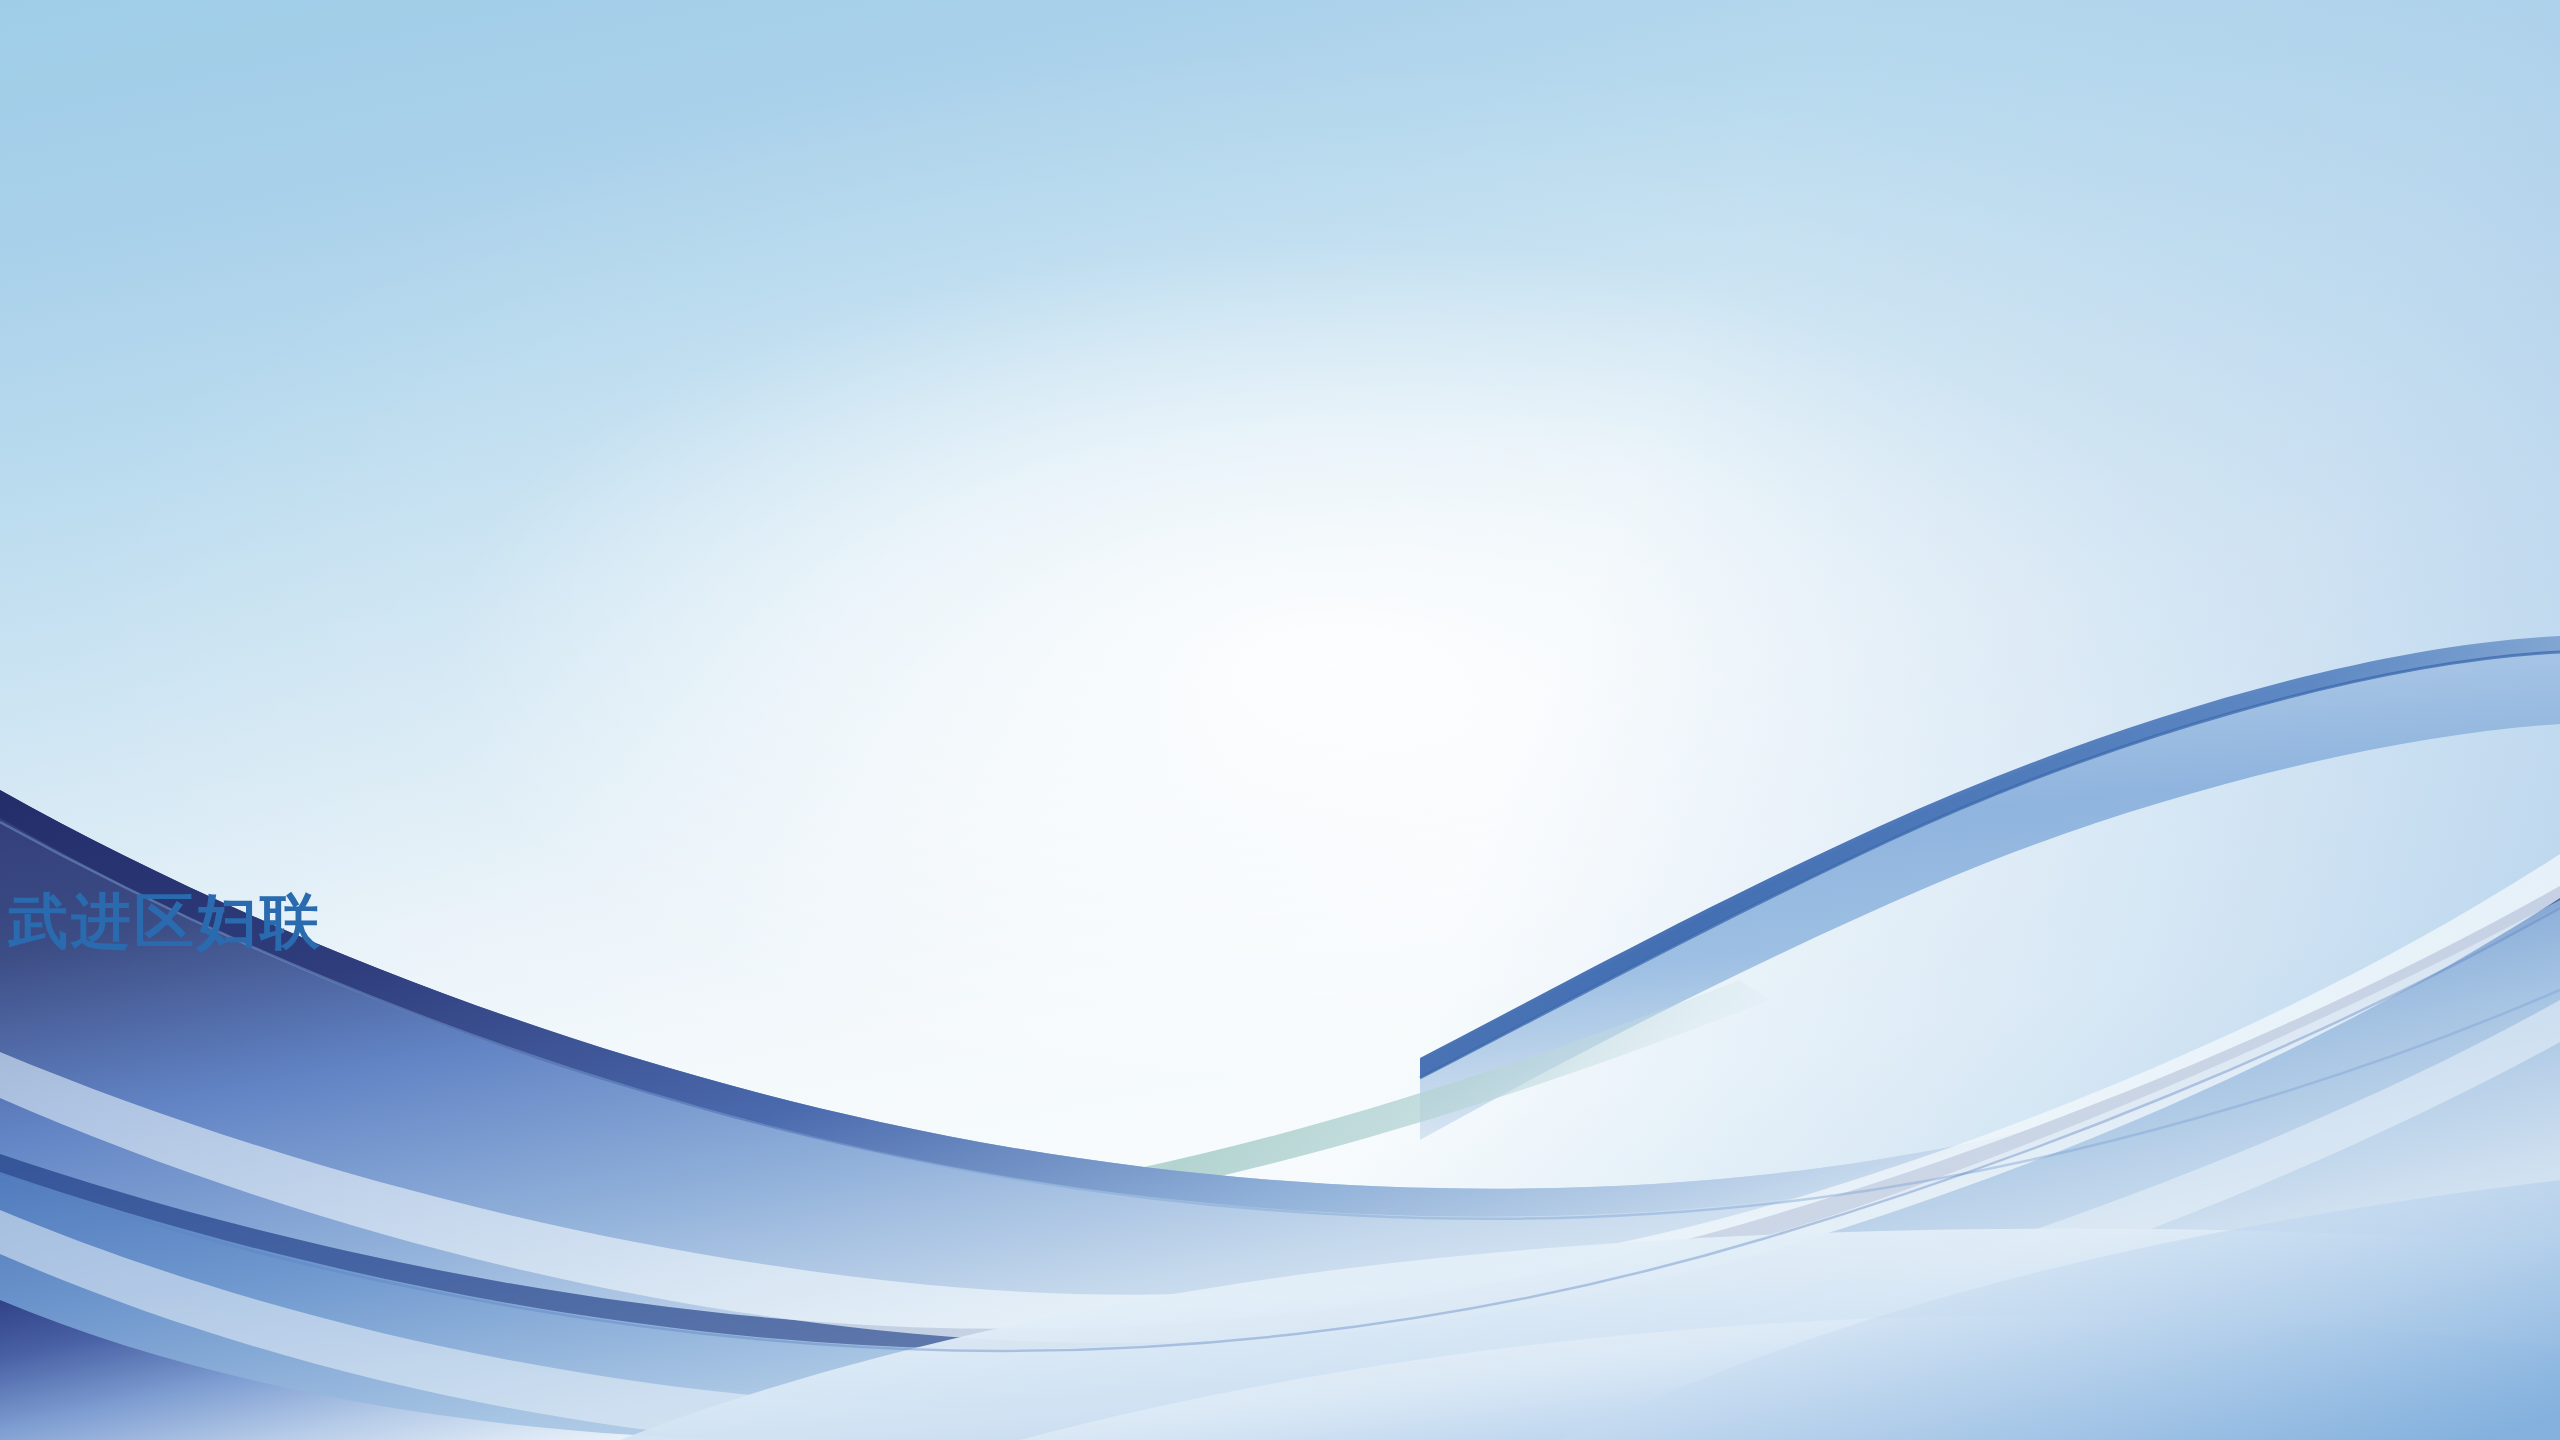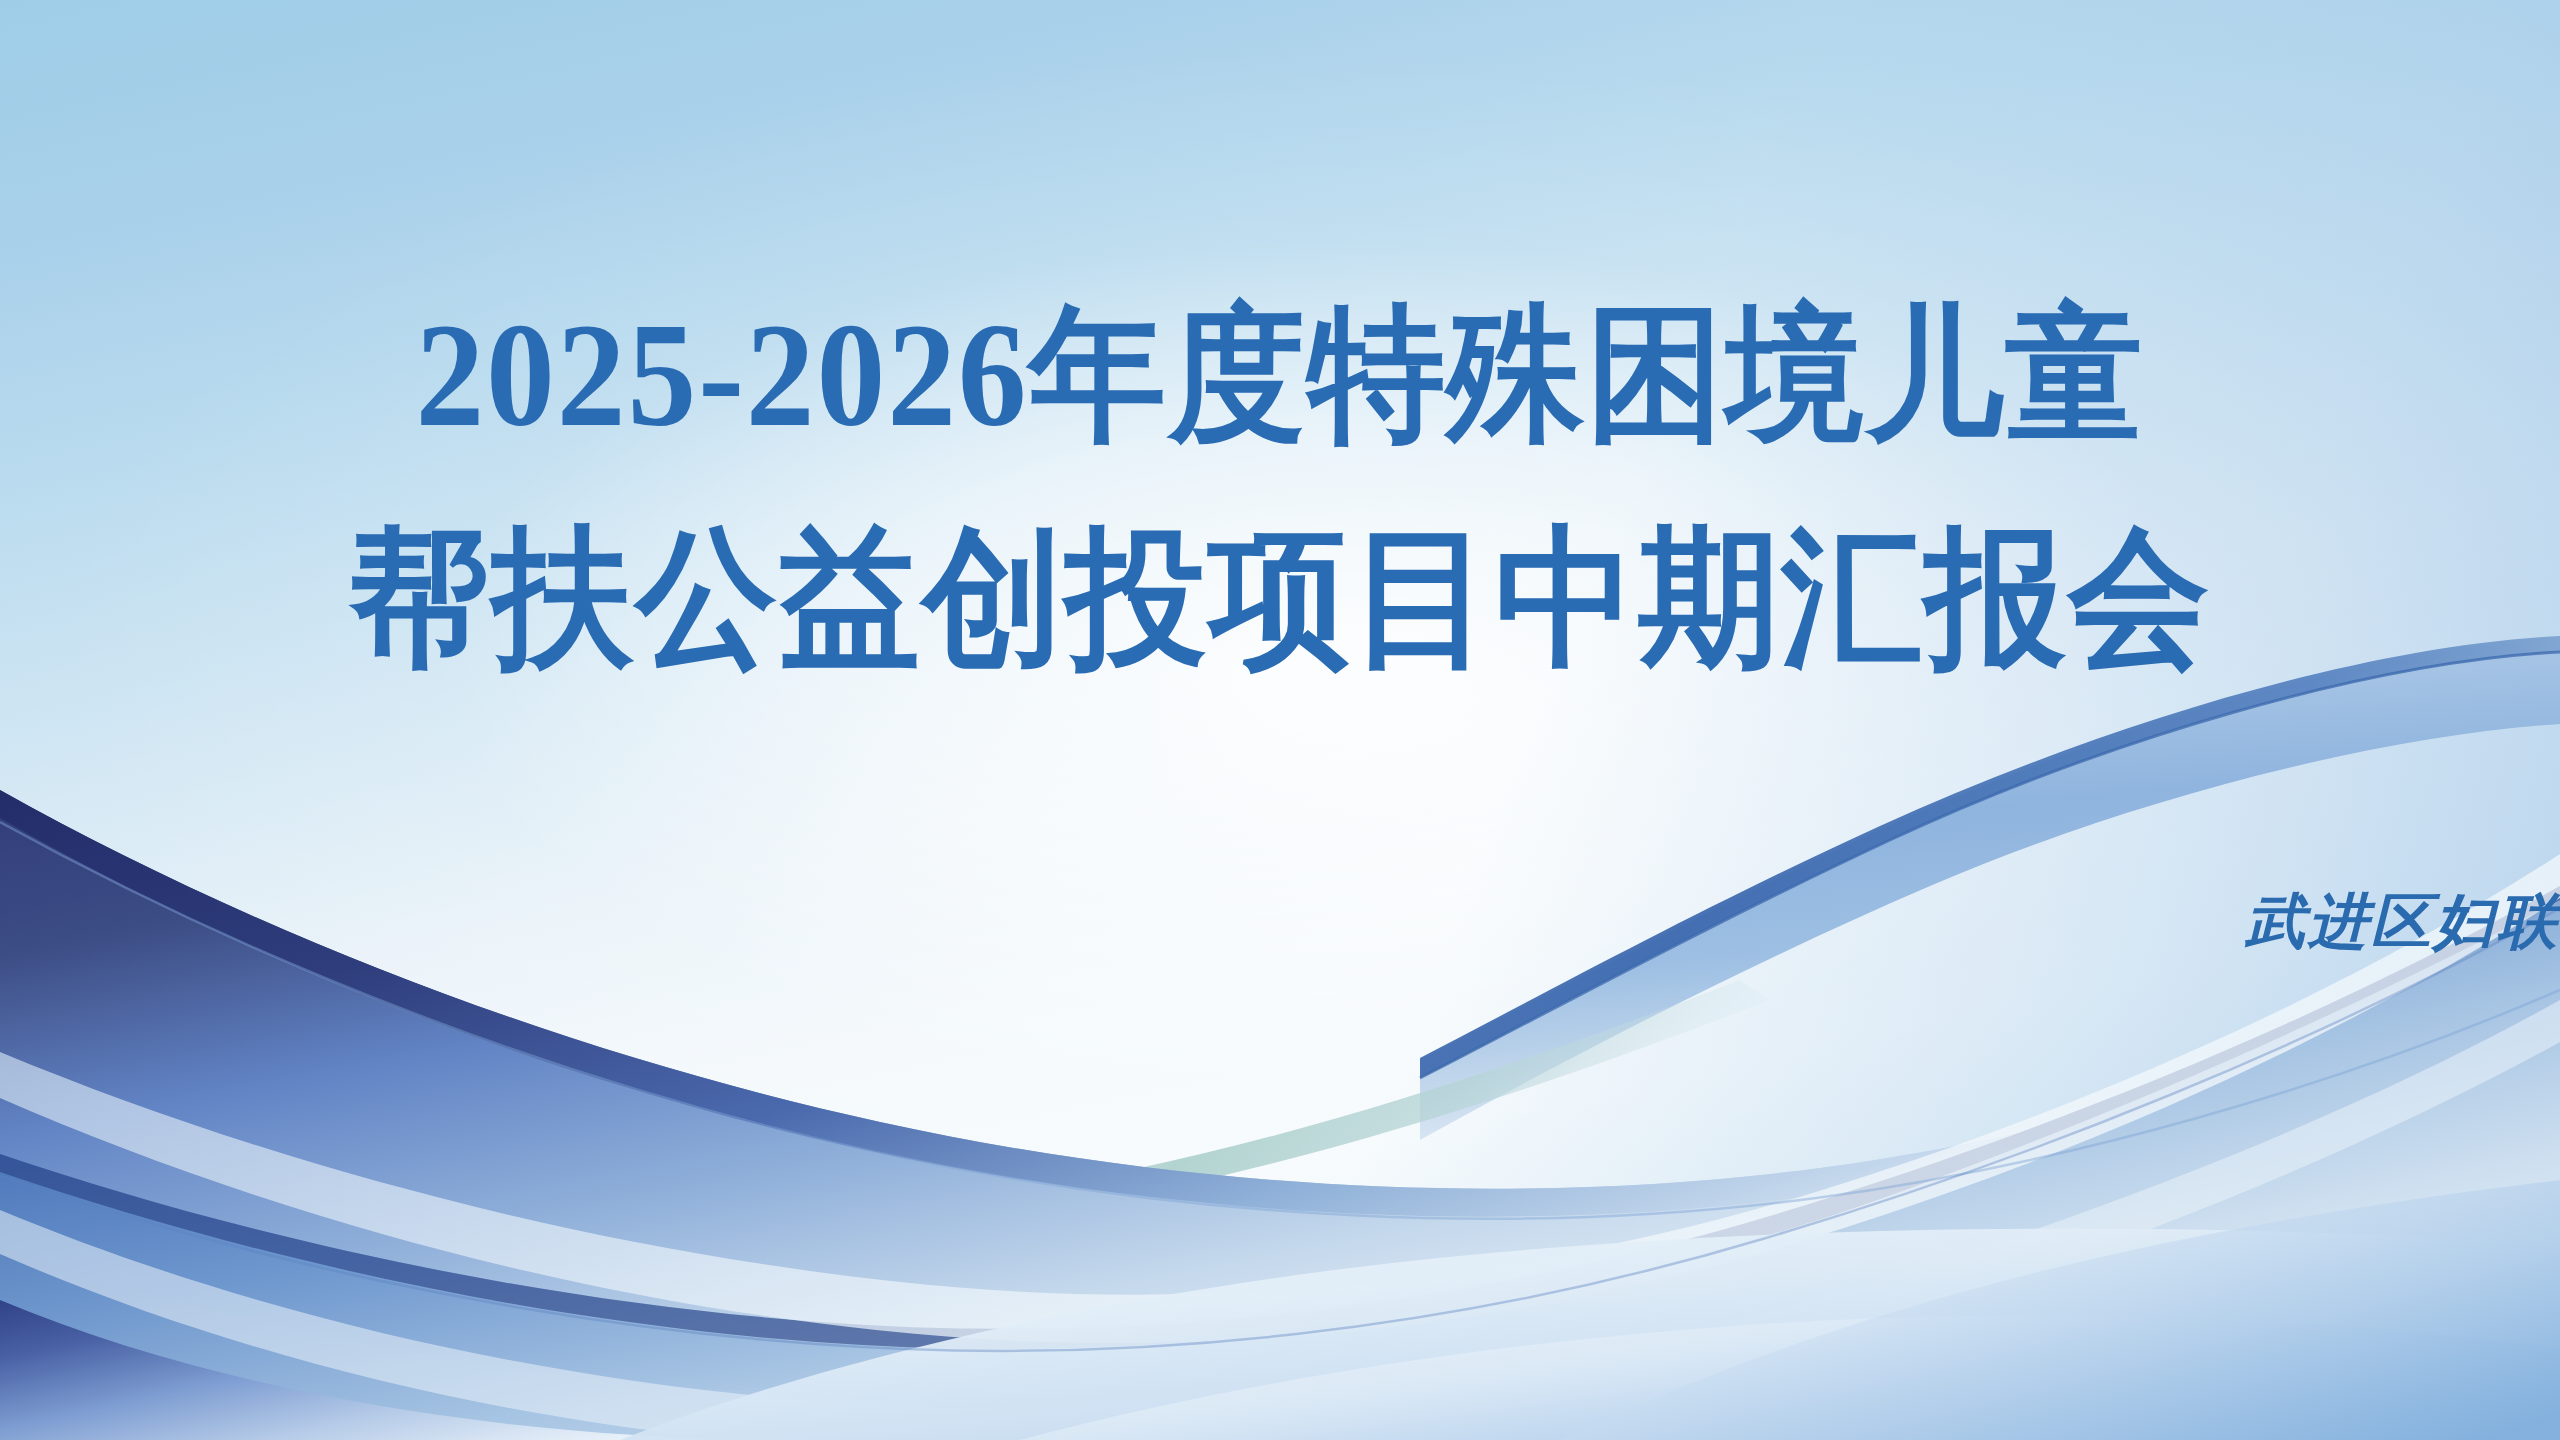--- a/index.html
+++ b/index.html
@@ -90,22 +90,21 @@
     transform-origin: center;
   }
   .title-line.l1 { font-size: 148px; }
   .title-line.l2 { font-size: 152px; margin-top: 6px; }
 
   .subtitle-block {
     position: absolute;
     left: 8px;
     right: 0;
     top: 882px;
-    text-align: right;
-    font-style: italic;
+    text-align: left;
   }
   .subtitle-line {
     color: #2a6aae;
     font-family: "Liberation Sans", sans-serif;
     font-weight: bold;
     font-size: 60px;
     line-height: 1.32;
     letter-spacing: 3px;
     white-space: nowrap;
   }
@@ -268,23 +267,19 @@
 
     <path d="M 0,822 C 250,960 556,1082 876,1152 C 1198,1222 1526,1236 1816,1198
              C 2058,1166 2328,1090 2560,990" fill="none" stroke="#7fa4d4" stroke-width="2.5" opacity="0.45"></path>
     <path d="M 0,1176 C 228,1254 516,1322 816,1344 C 1136,1368 1466,1328 1766,1238
              C 2028,1160 2318,1044 2560,908" fill="none" stroke="#5d83c0" stroke-width="2.5" opacity="0.40"></path>
     <path d="M 1420,1078 C 1545,1014 1706,926 1890,840 C 2110,738 2370,662 2560,652" fill="none" stroke="#3c69ae" stroke-width="3" opacity="0.75"></path>
   </svg>
 
   <div class="content">
 
-    <div class="title-block">
-      <div class="title-line l1">2025-2026年度特殊困境儿童</div>
-      <div class="title-line l2">帮扶公益创投项目中期汇报会</div>
-    </div>
 
     <div class="subtitle-block">
       <div class="subtitle-line">武进区妇联</div>
     </div>
 
   </div>
 </div>
 
 </body></html>

